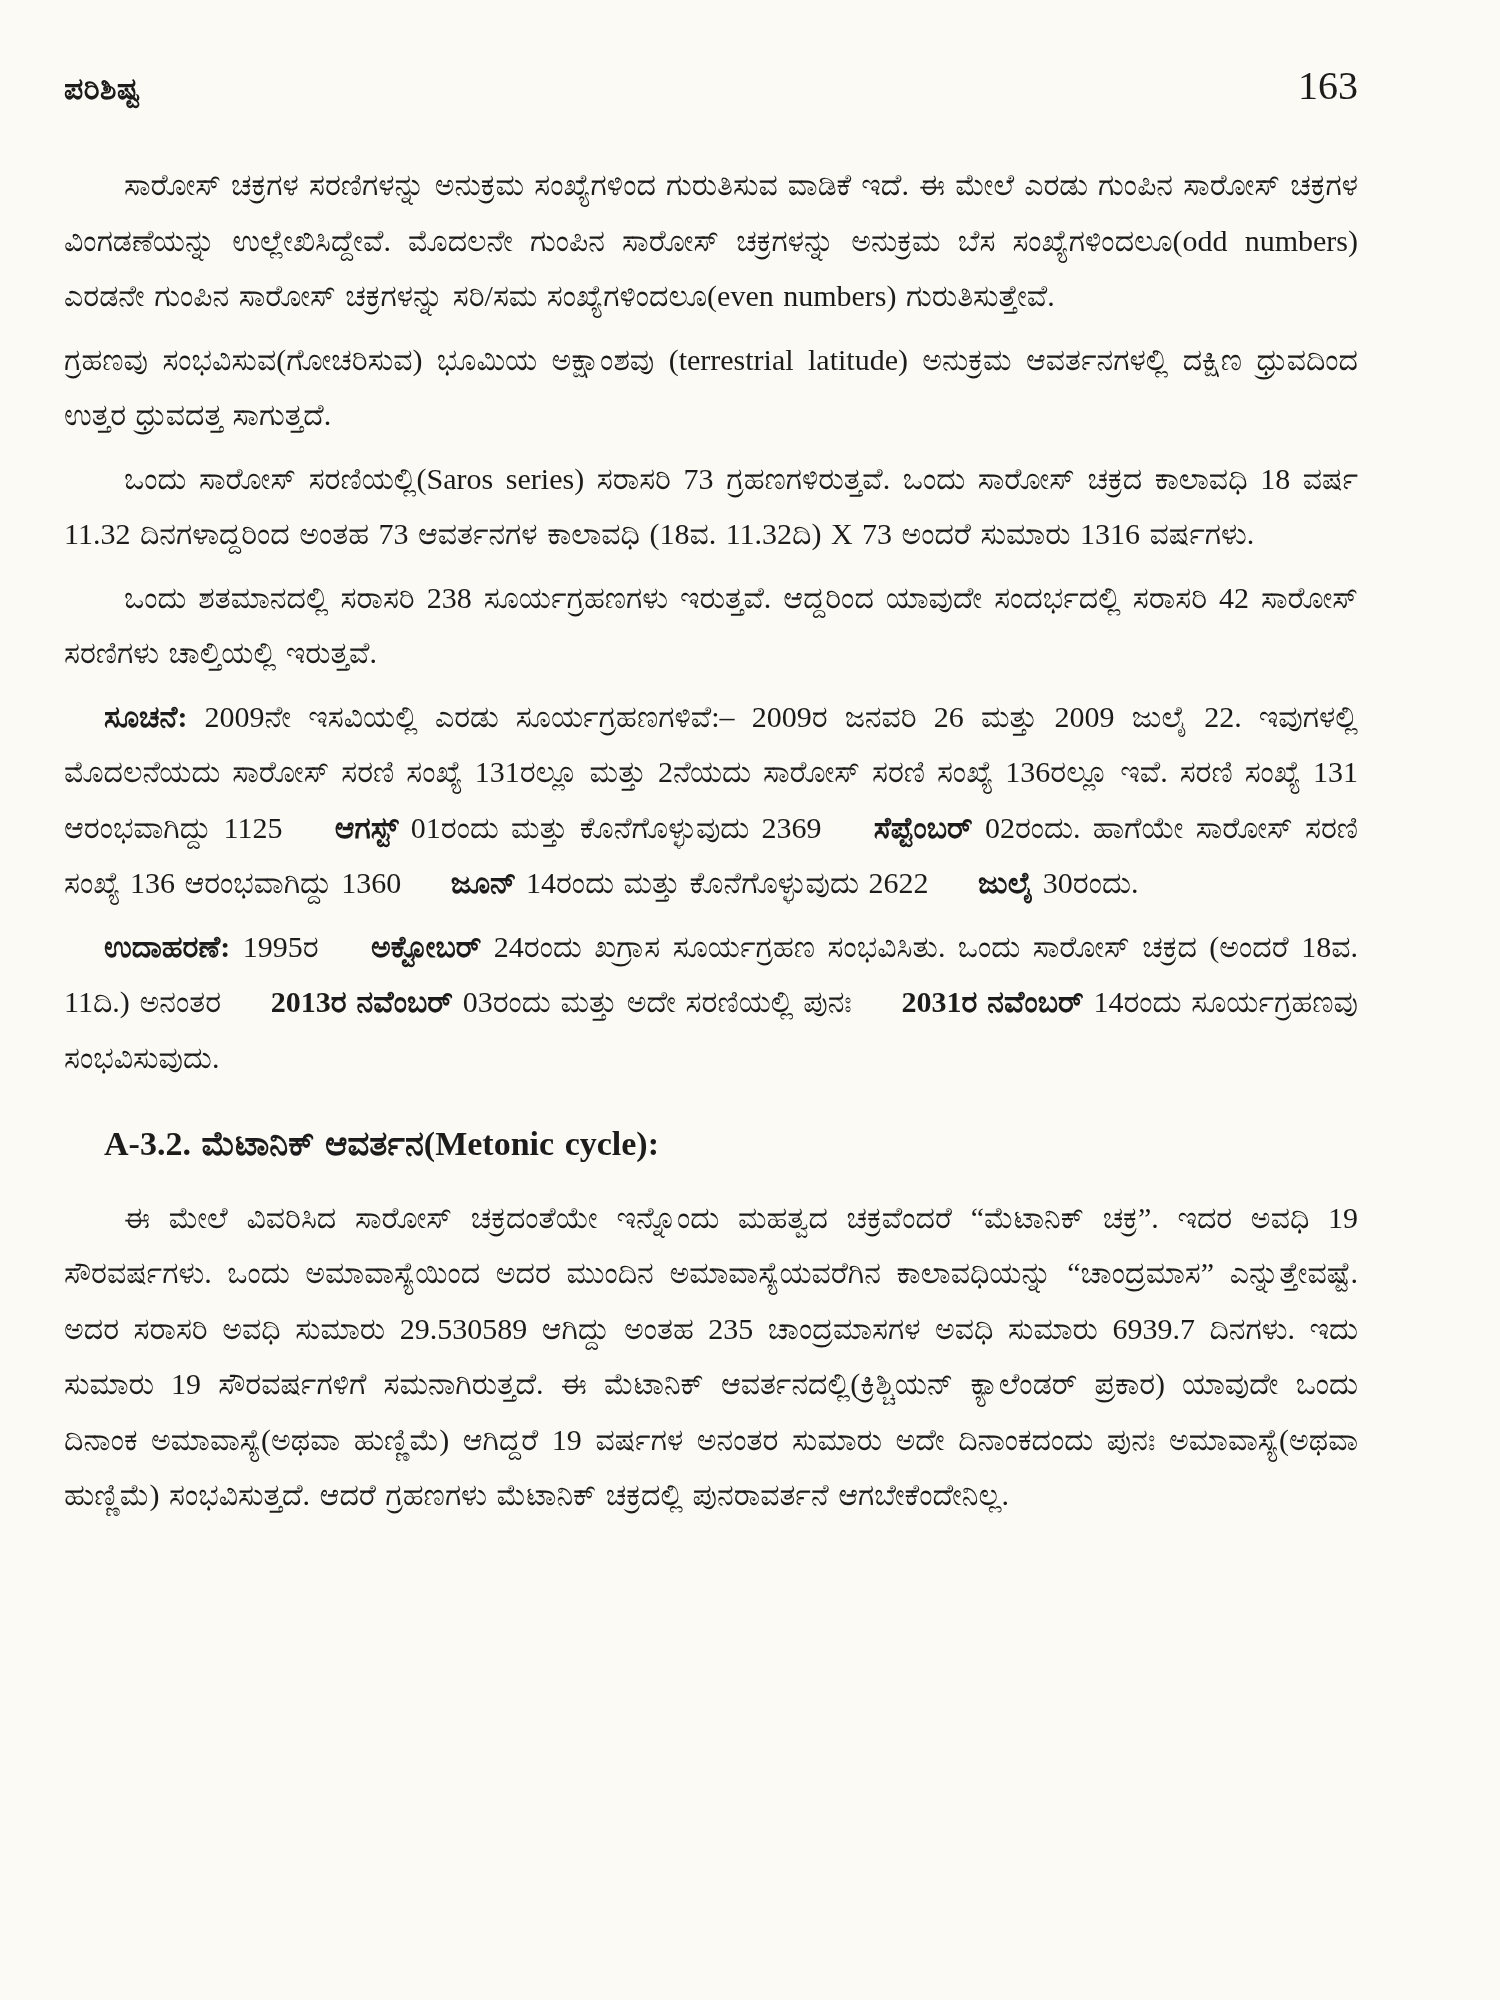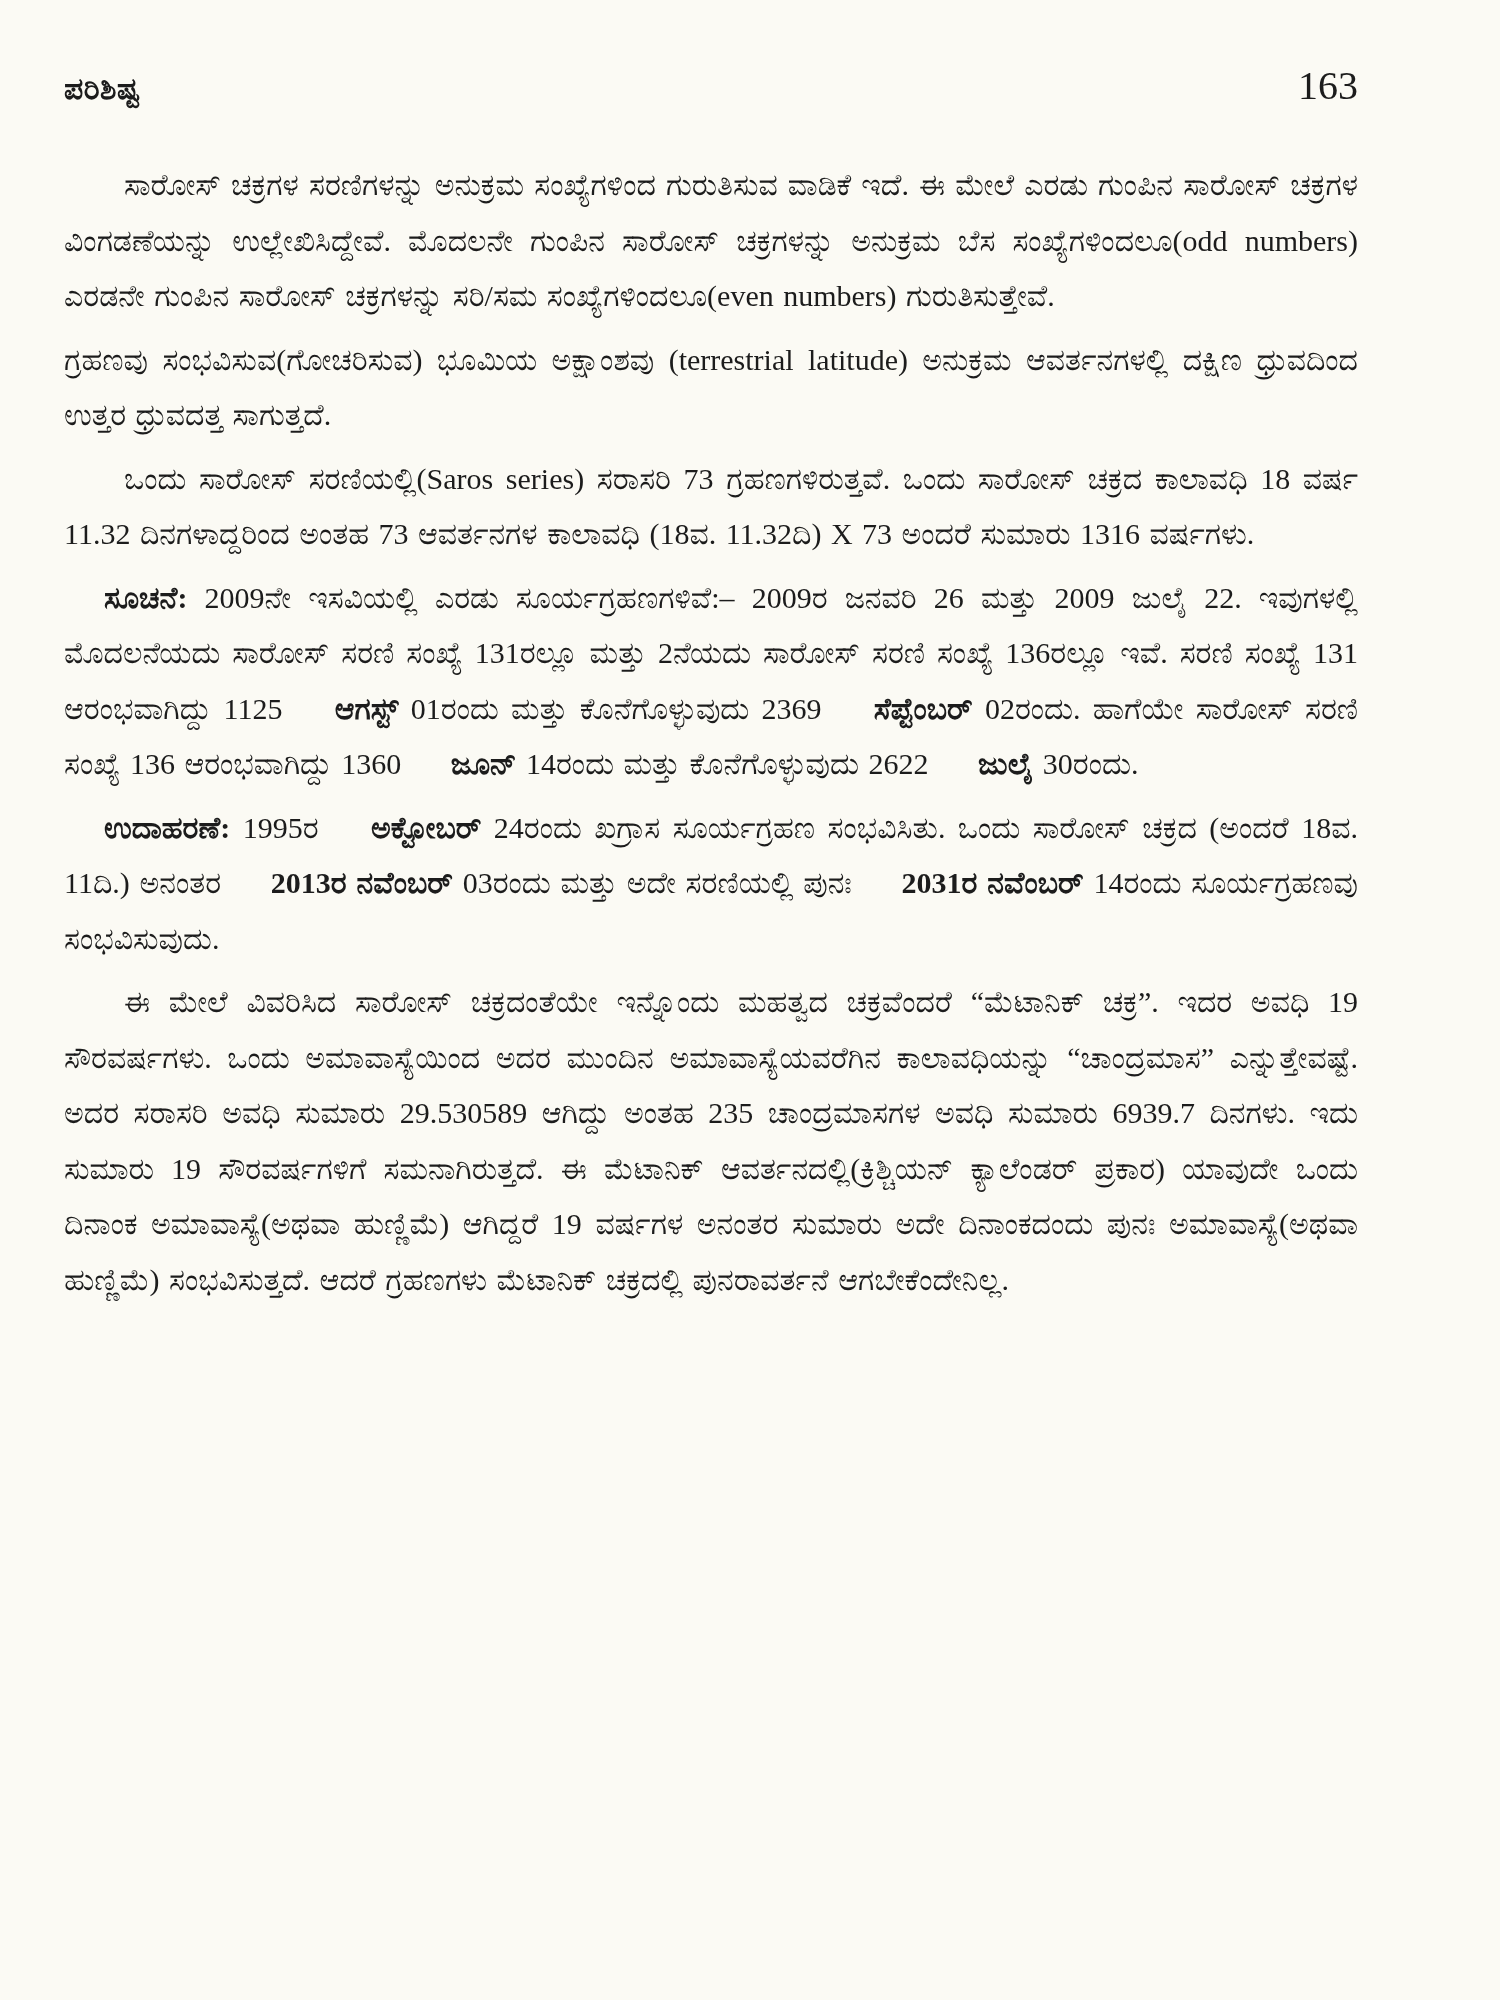--- a/index.html
+++ b/index.html
@@ -54,17 +54,19 @@
 
 <div class="page">
   <div class="page-header">
     <span class="running-title">ಪರಿಶಿಷ್ಟ</span>
     <span class="page-number">163</span>
   </div>
   <div class="page-body">
       <p class="para indent"><span>ಸಾರೋಸ್ ಚಕ್ರಗಳ ಸರಣಿಗಳನ್ನು ಅನುಕ್ರಮ ಸಂಖ್ಯೆಗಳಿಂದ ಗುರುತಿಸುವ ವಾಡಿಕೆ ಇದೆ. ಈ ಮೇಲೆ ಎರಡು ಗುಂಪಿನ ಸಾರೋಸ್ ಚಕ್ರಗಳ ವಿಂಗಡಣೆಯನ್ನು ಉಲ್ಲೇಖಿಸಿದ್ದೇವೆ. ಮೊದಲನೇ ಗುಂಪಿನ ಸಾರೋಸ್ ಚಕ್ರಗಳನ್ನು ಅನುಕ್ರಮ ಬೆಸ ಸಂಖ್ಯೆಗಳಿಂದಲೂ(odd numbers) ಎರಡನೇ ಗುಂಪಿನ ಸಾರೋಸ್ ಚಕ್ರಗಳನ್ನು ಸರಿ/ಸಮ ಸಂಖ್ಯೆಗಳಿಂದಲೂ(even numbers) ಗುರುತಿಸುತ್ತೇವೆ.</span></p>
       <p class="para"><span>ಗ್ರಹಣವು ಸಂಭವಿಸುವ(ಗೋಚರಿಸುವ) ಭೂಮಿಯ ಅಕ್ಷಾಂಶವು (terrestrial latitude) ಅನುಕ್ರಮ ಆವರ್ತನಗಳಲ್ಲಿ ದಕ್ಷಿಣ ಧ್ರುವದಿಂದ ಉತ್ತರ ಧ್ರುವದತ್ತ ಸಾಗುತ್ತದೆ.</span></p>
       <p class="para indent"><span>ಒಂದು ಸಾರೋಸ್ ಸರಣಿಯಲ್ಲಿ(Saros series) ಸರಾಸರಿ 73 ಗ್ರಹಣಗಳಿರುತ್ತವೆ. ಒಂದು ಸಾರೋಸ್ ಚಕ್ರದ ಕಾಲಾವಧಿ 18 ವರ್ಷ 11.32 ದಿನಗಳಾದ್ದರಿಂದ ಅಂತಹ 73 ಆವರ್ತನಗಳ ಕಾಲಾವಧಿ (18ವ. 11.32ದಿ) X 73 ಅಂದರೆ ಸುಮಾರು 1316 ವರ್ಷಗಳು.</span></p>
+      <p class="para indent"><span>ಒಂದು ಶತಮಾನದಲ್ಲಿ ಸರಾಸರಿ 238 ಸೂರ್ಯಗ್ರಹಣಗಳು ಇರುತ್ತವೆ. ಆದ್ದರಿಂದ ಯಾವುದೇ ಸಂದರ್ಭದಲ್ಲಿ ಸರಾಸರಿ 42 ಸಾರೋಸ್ ಸರಣಿಗಳು ಚಾಲ್ತಿಯಲ್ಲಿ ಇರುತ್ತವೆ.</span></p>
       <p class="para"><span class="bold">ಸೂಚನೆ:</span><span> 2009ನೇ ಇಸವಿಯಲ್ಲಿ ಎರಡು ಸೂರ್ಯಗ್ರಹಣಗಳಿವೆ:– 2009ರ ಜನವರಿ 26 ಮತ್ತು 2009 ಜುಲೈ 22. ಇವುಗಳಲ್ಲಿ ಮೊದಲನೆಯದು ಸಾರೋಸ್ ಸರಣಿ ಸಂಖ್ಯೆ 131ರಲ್ಲೂ ಮತ್ತು 2ನೆಯದು ಸಾರೋಸ್ ಸರಣಿ ಸಂಖ್ಯೆ 136ರಲ್ಲೂ ಇವೆ. ಸರಣಿ ಸಂಖ್ಯೆ 131 ಆರಂಭವಾಗಿದ್ದು 1125 </span><span class="bold">ಆಗಸ್ಟ್</span><span> 01ರಂದು ಮತ್ತು ಕೊನೆಗೊಳ್ಳುವುದು 2369 </span><span class="bold">ಸೆಪ್ಟೆಂಬರ್</span><span> 02ರಂದು. ಹಾಗೆಯೇ ಸಾರೋಸ್ ಸರಣಿ ಸಂಖ್ಯೆ 136 ಆರಂಭವಾಗಿದ್ದು 1360 </span><span class="bold">ಜೂನ್</span><span> 14ರಂದು ಮತ್ತು ಕೊನೆಗೊಳ್ಳುವುದು 2622 </span><span class="bold">ಜುಲೈ</span><span> 30ರಂದು.</span></p>
       <p class="para"><span class="bold">ಉದಾಹರಣೆ:</span><span> 1995ರ </span><span class="bold">ಅಕ್ಟೋಬರ್</span><span> 24ರಂದು ಖಗ್ರಾಸ ಸೂರ್ಯಗ್ರಹಣ ಸಂಭವಿಸಿತು. ಒಂದು ಸಾರೋಸ್ ಚಕ್ರದ (ಅಂದರೆ 18ವ. 11ದಿ.) ಅನಂತರ </span><span class="bold">2013ರ ನವೆಂಬರ್</span><span> 03ರಂದು ಮತ್ತು ಅದೇ ಸರಣಿಯಲ್ಲಿ ಪುನಃ </span><span class="bold">2031ರ ನವೆಂಬರ್</span><span> 14ರಂದು ಸೂರ್ಯಗ್ರಹಣವು ಸಂಭವಿಸುವುದು.</span></p>
+      <h2 class="heading"><span class="bold">A-3.2. ಮೆಟಾನಿಕ್ ಆವರ್ತನ(Metonic cycle):</span></h2>
       <p class="para indent"><span>ಈ ಮೇಲೆ ವಿವರಿಸಿದ ಸಾರೋಸ್ ಚಕ್ರದಂತೆಯೇ ಇನ್ನೊಂದು ಮಹತ್ವದ ಚಕ್ರವೆಂದರೆ “ಮೆಟಾನಿಕ್ ಚಕ್ರ”. ಇದರ ಅವಧಿ 19 ಸೌರವರ್ಷಗಳು. ಒಂದು ಅಮಾವಾಸ್ಯೆಯಿಂದ ಅದರ ಮುಂದಿನ ಅಮಾವಾಸ್ಯೆಯವರೆಗಿನ ಕಾಲಾವಧಿಯನ್ನು “ಚಾಂದ್ರಮಾಸ” ಎನ್ನುತ್ತೇವಷ್ಟೆ. ಅದರ ಸರಾಸರಿ ಅವಧಿ ಸುಮಾರು 29.530589 ಆಗಿದ್ದು ಅಂತಹ 235 ಚಾಂದ್ರಮಾಸಗಳ ಅವಧಿ ಸುಮಾರು 6939.7 ದಿನಗಳು. ಇದು ಸುಮಾರು 19 ಸೌರವರ್ಷಗಳಿಗೆ ಸಮನಾಗಿರುತ್ತದೆ. ಈ ಮೆಟಾನಿಕ್ ಆವರ್ತನದಲ್ಲಿ(ಕ್ರಿಶ್ಚಿಯನ್ ಕ್ಯಾಲೆಂಡರ್ ಪ್ರಕಾರ) ಯಾವುದೇ ಒಂದು ದಿನಾಂಕ ಅಮಾವಾಸ್ಯೆ(ಅಥವಾ ಹುಣ್ಣಿಮೆ) ಆಗಿದ್ದರೆ 19 ವರ್ಷಗಳ ಅನಂತರ ಸುಮಾರು ಅದೇ ದಿನಾಂಕದಂದು ಪುನಃ ಅಮಾವಾಸ್ಯೆ(ಅಥವಾ ಹುಣ್ಣಿಮೆ) ಸಂಭವಿಸುತ್ತದೆ. ಆದರೆ ಗ್ರಹಣಗಳು ಮೆಟಾನಿಕ್ ಚಕ್ರದಲ್ಲಿ ಪುನರಾವರ್ತನೆ ಆಗಬೇಕೆಂದೇನಿಲ್ಲ.</span></p>
     </div>
 </div>
 
 </body></html>

